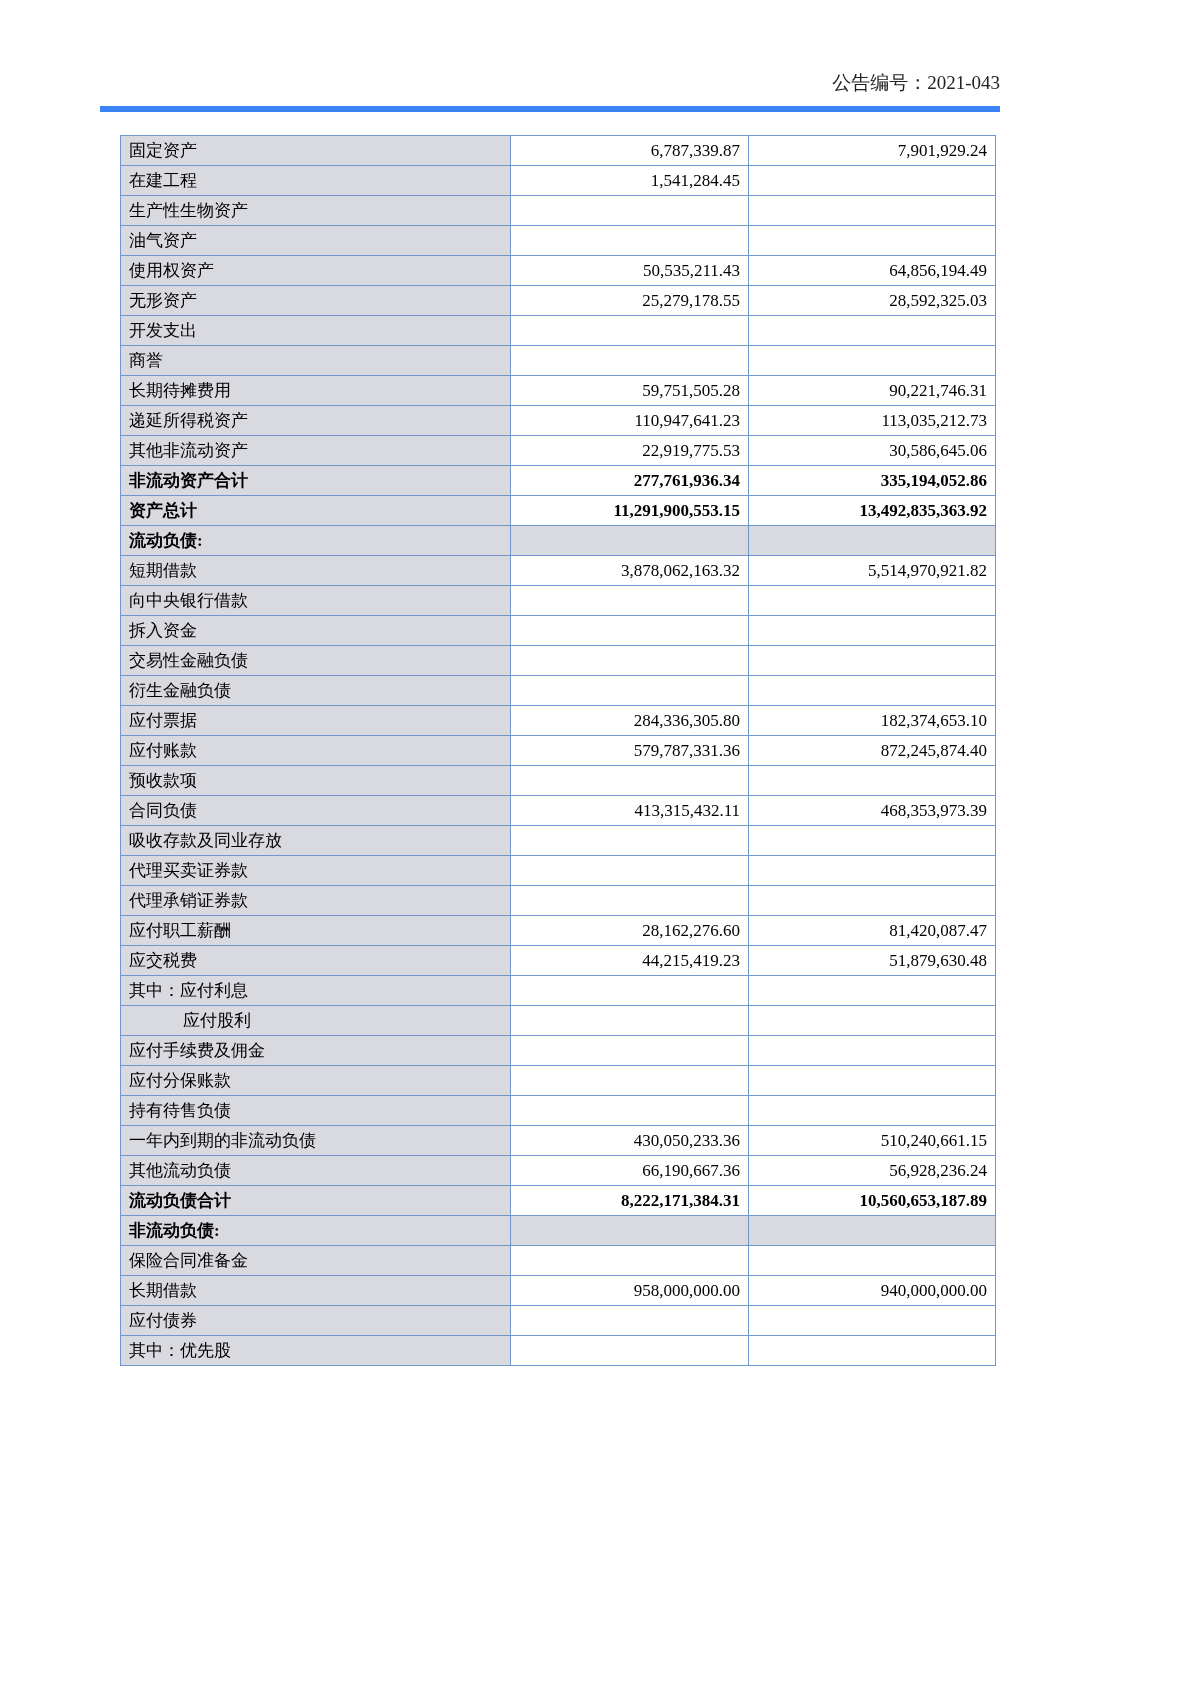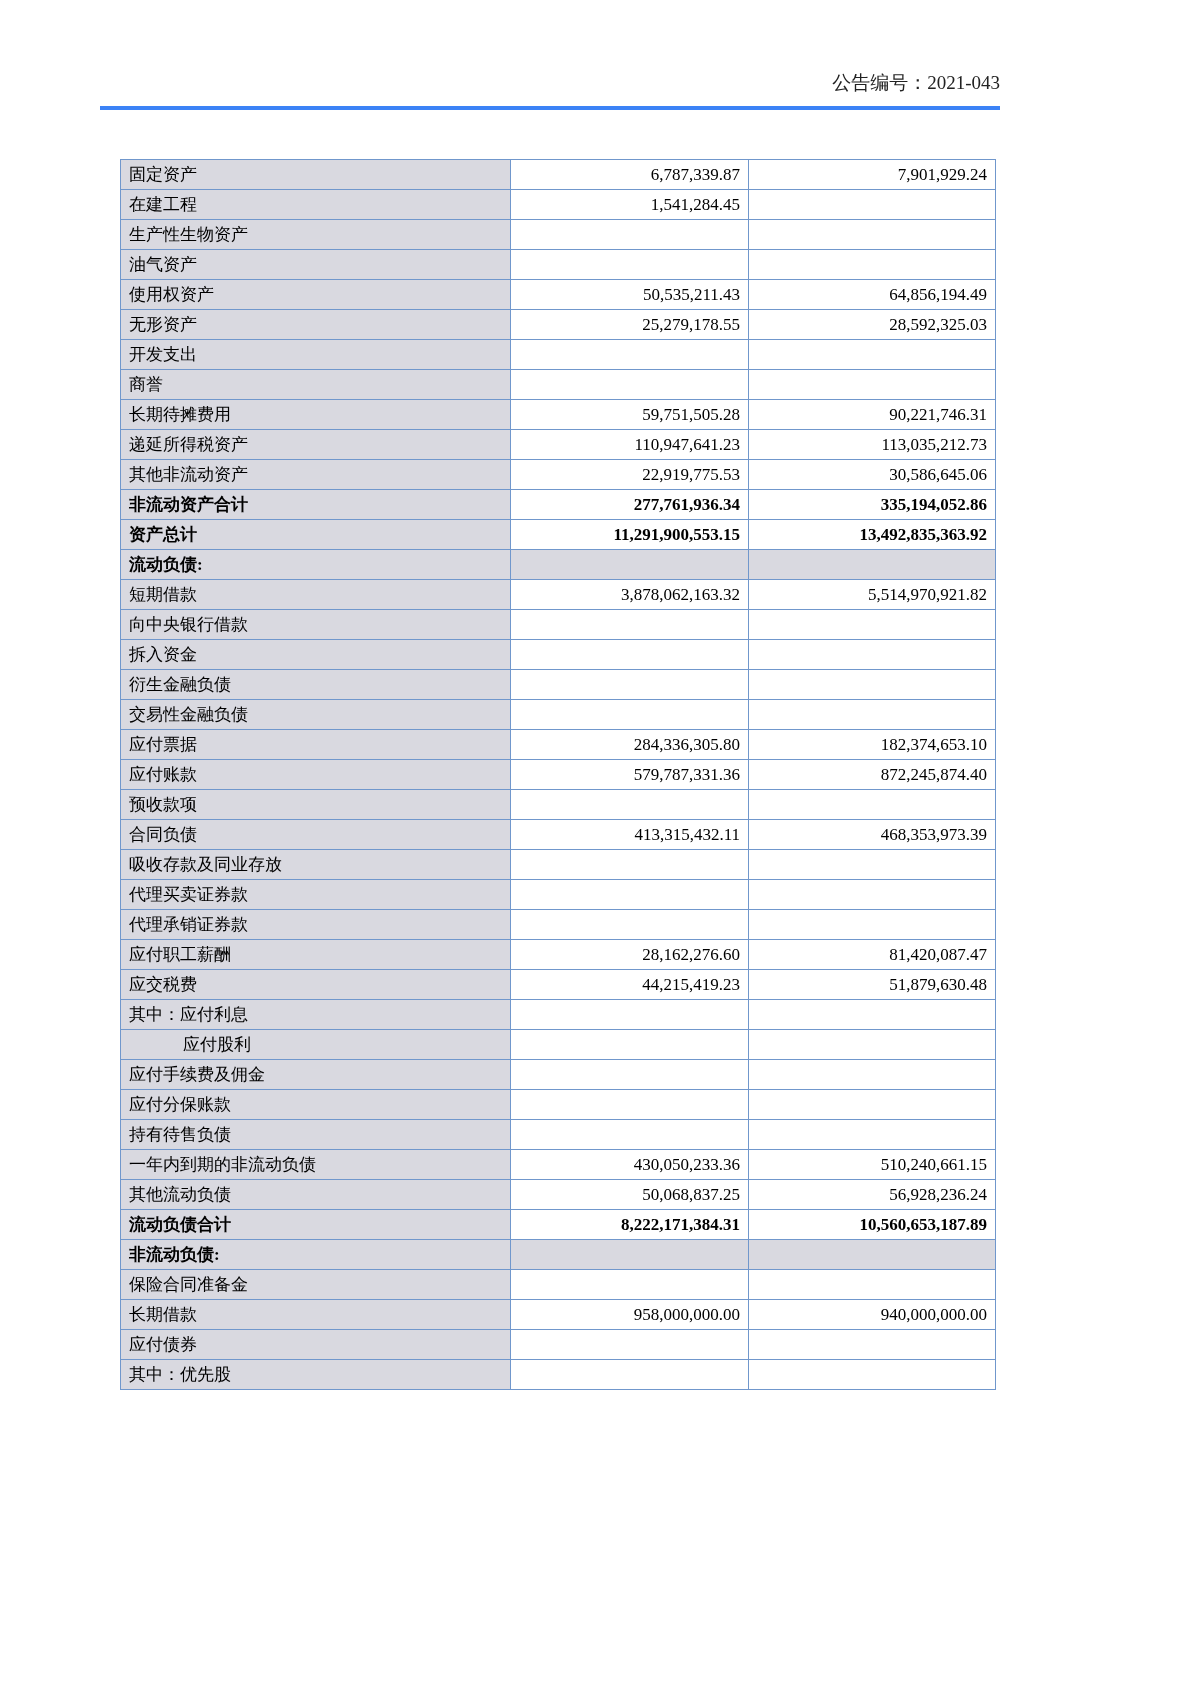--- a/index.html
+++ b/index.html
@@ -21,31 +21,30 @@
   }
   .page-header {
     position: absolute;
     left: 100px;
     top: 70px;
     width: 900px;
     text-align: right;
     font-size: 19px;
     color: #222222;
     padding-bottom: 10px;
-    border-bottom: 4px solid #3b82f6;
+    border-bottom: 6px solid #3b82f6;
   }
   table.balance-sheet {
     position: absolute;
     left: 120px;
     top: 135px;
     width: 875px;
     border-collapse: collapse;
     table-layout: fixed;
     font-size: 17px;
-    margin-top: 24px;
   }
   table.balance-sheet col.c-label { width: 390px; }
   table.balance-sheet col.c-cur   { width: 238px; }
   table.balance-sheet col.c-pri   { width: 247px; }
   table.balance-sheet td {
     border: 1px solid #7097cc;
     height: 30px;
     padding: 2px 8px;
     vertical-align: middle;
     white-space: nowrap;
@@ -172,26 +171,26 @@
           <td class="cell-label">向中央银行借款</td>
           <td class="cell-num"></td>
           <td class="cell-num"></td>
         </tr>
         <tr class="row-item">
           <td class="cell-label">拆入资金</td>
           <td class="cell-num"></td>
           <td class="cell-num"></td>
         </tr>
         <tr class="row-item">
+          <td class="cell-label">交易性金融负债</td>
+          <td class="cell-num"></td>
+          <td class="cell-num"></td>
+        </tr>
+        <tr class="row-item">
           <td class="cell-label">衍生金融负债</td>
-          <td class="cell-num"></td>
-          <td class="cell-num"></td>
-        </tr>
-        <tr class="row-item">
-          <td class="cell-label">交易性金融负债</td>
           <td class="cell-num"></td>
           <td class="cell-num"></td>
         </tr>
         <tr class="row-item">
           <td class="cell-label">应付票据</td>
           <td class="cell-num">284,336,305.80</td>
           <td class="cell-num">182,374,653.10</td>
         </tr>
         <tr class="row-item">
           <td class="cell-label">应付账款</td>
@@ -258,21 +257,21 @@
           <td class="cell-num"></td>
           <td class="cell-num"></td>
         </tr>
         <tr class="row-item">
           <td class="cell-label">一年内到期的非流动负债</td>
           <td class="cell-num">430,050,233.36</td>
           <td class="cell-num">510,240,661.15</td>
         </tr>
         <tr class="row-item">
           <td class="cell-label">其他流动负债</td>
-          <td class="cell-num">50,068,837.25</td>
+          <td class="cell-num">66,190,667.36</td>
           <td class="cell-num">56,928,236.24</td>
         </tr>
         <tr class="row-total">
           <td class="cell-label">流动负债合计</td>
           <td class="cell-num">8,222,171,384.31</td>
           <td class="cell-num">10,560,653,187.89</td>
         </tr>
         <tr class="row-section">
           <td class="cell-label">非流动负债:</td>
           <td class="cell-num"></td>

